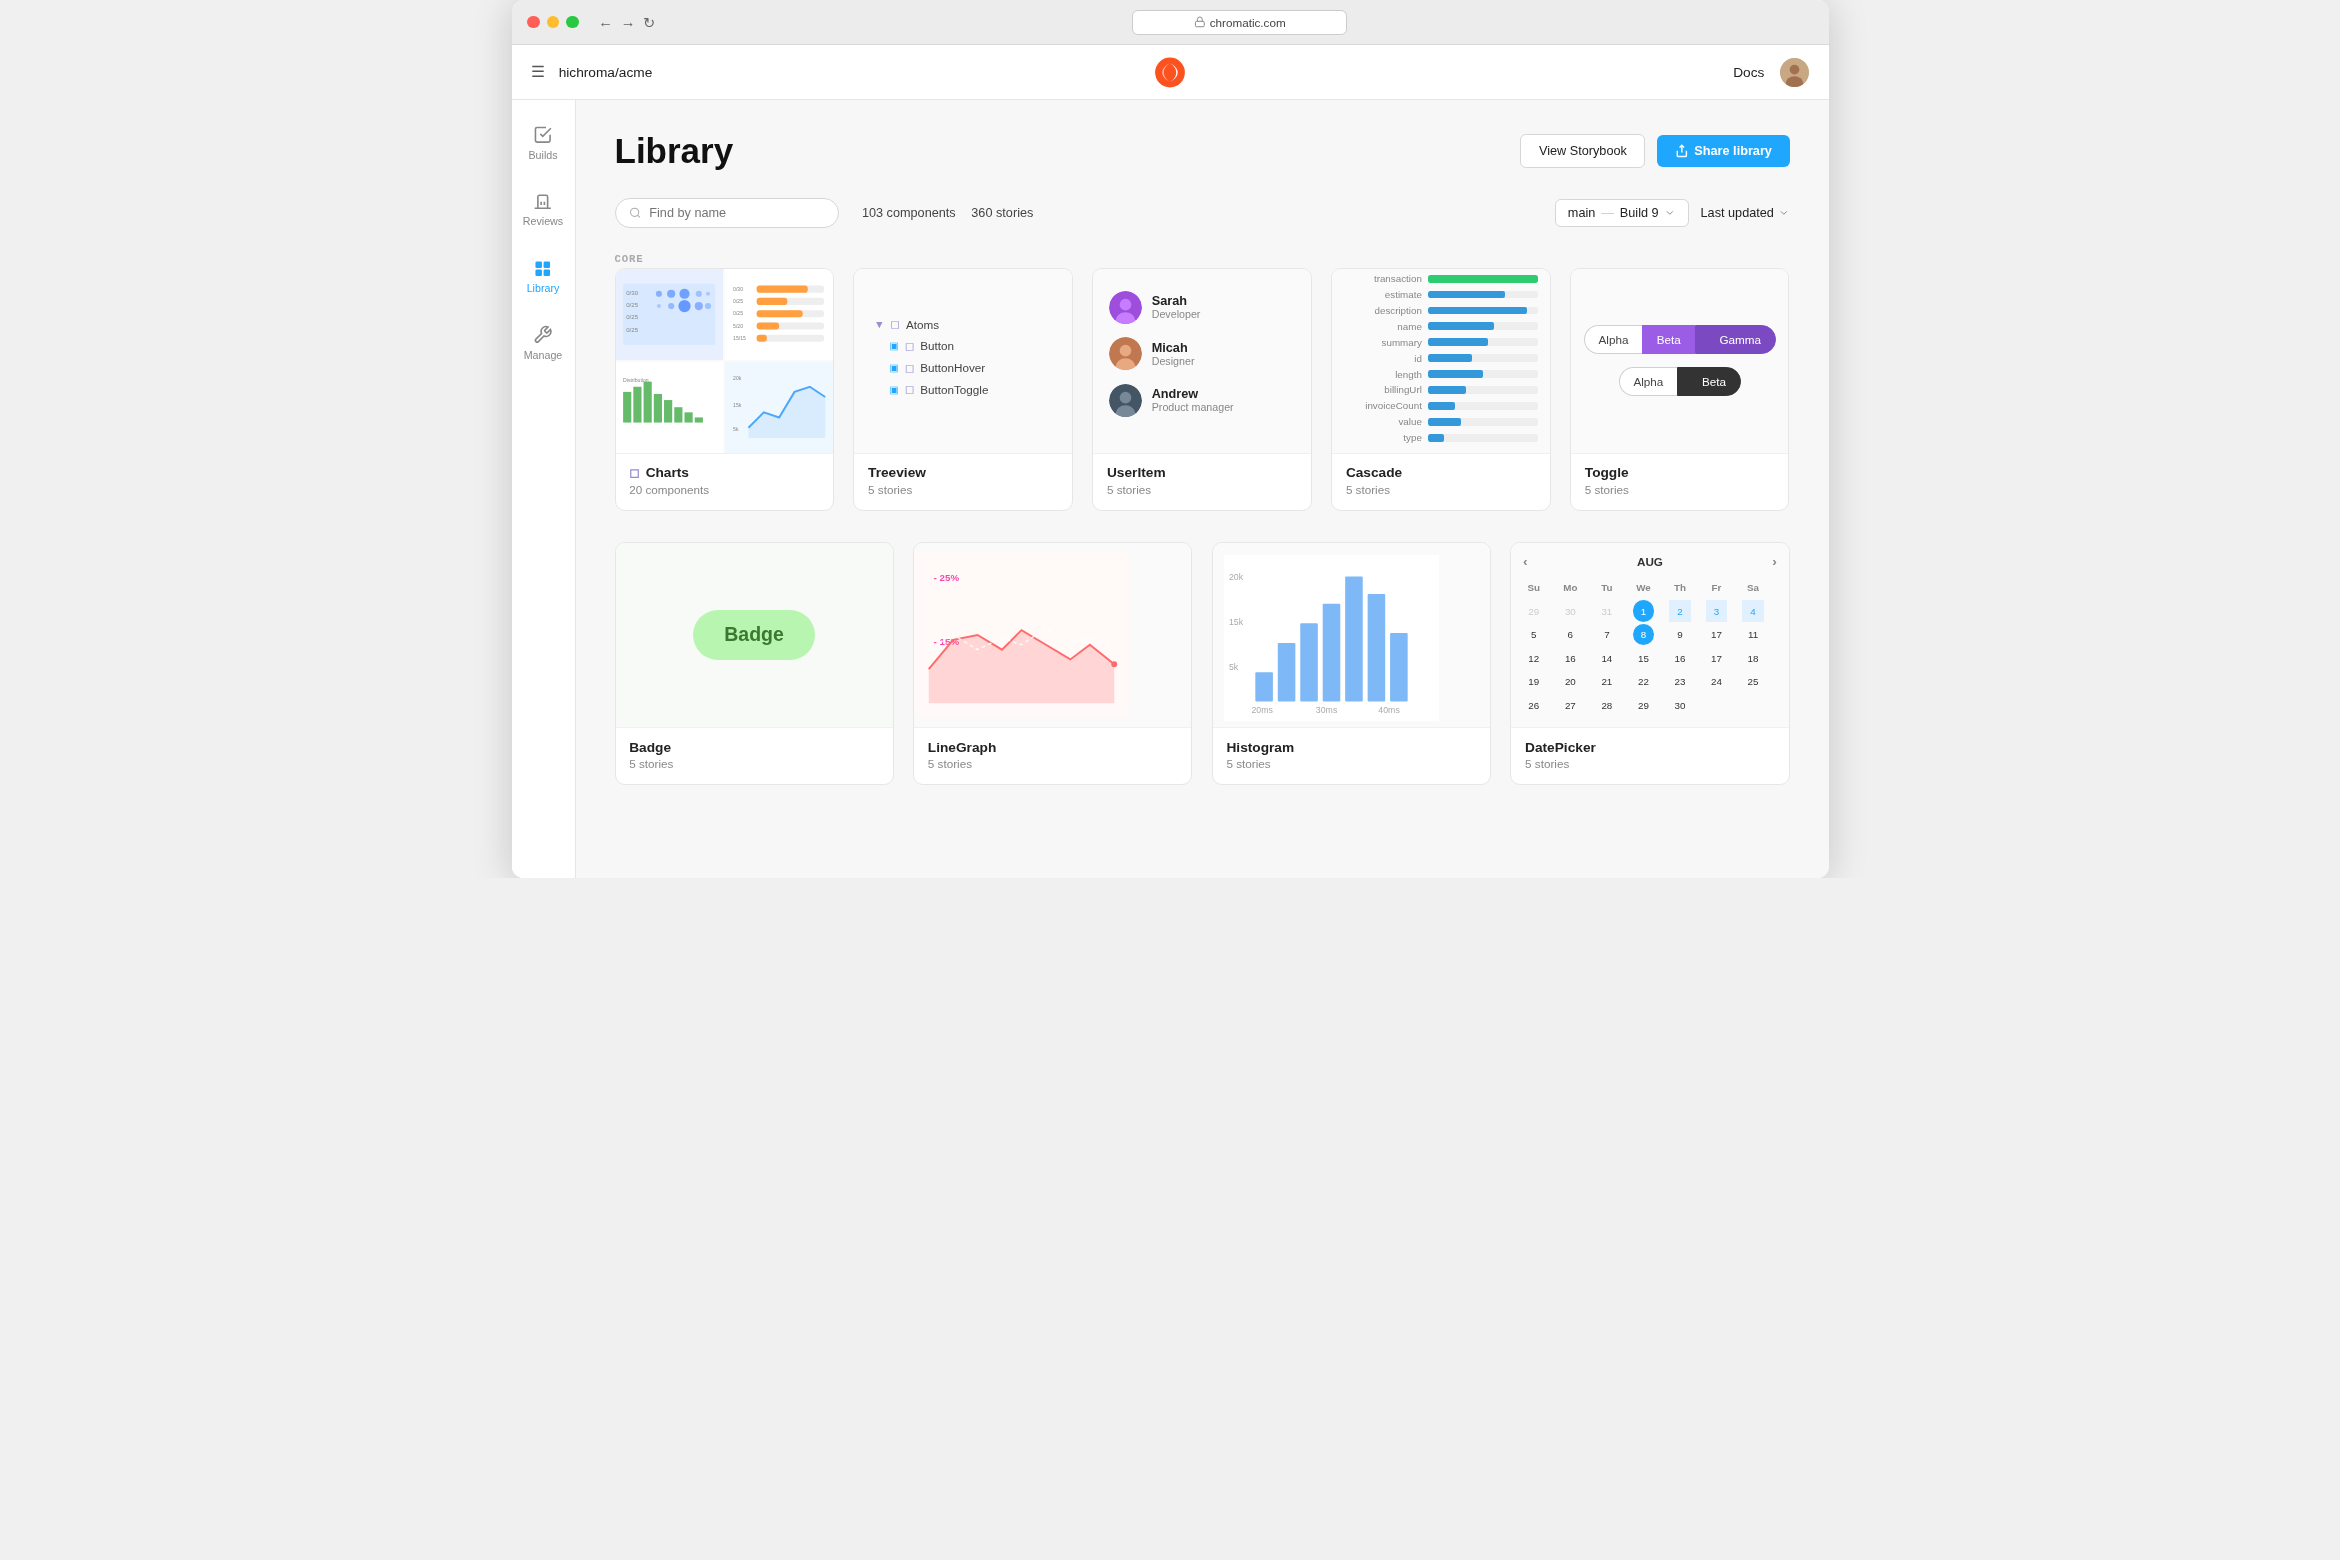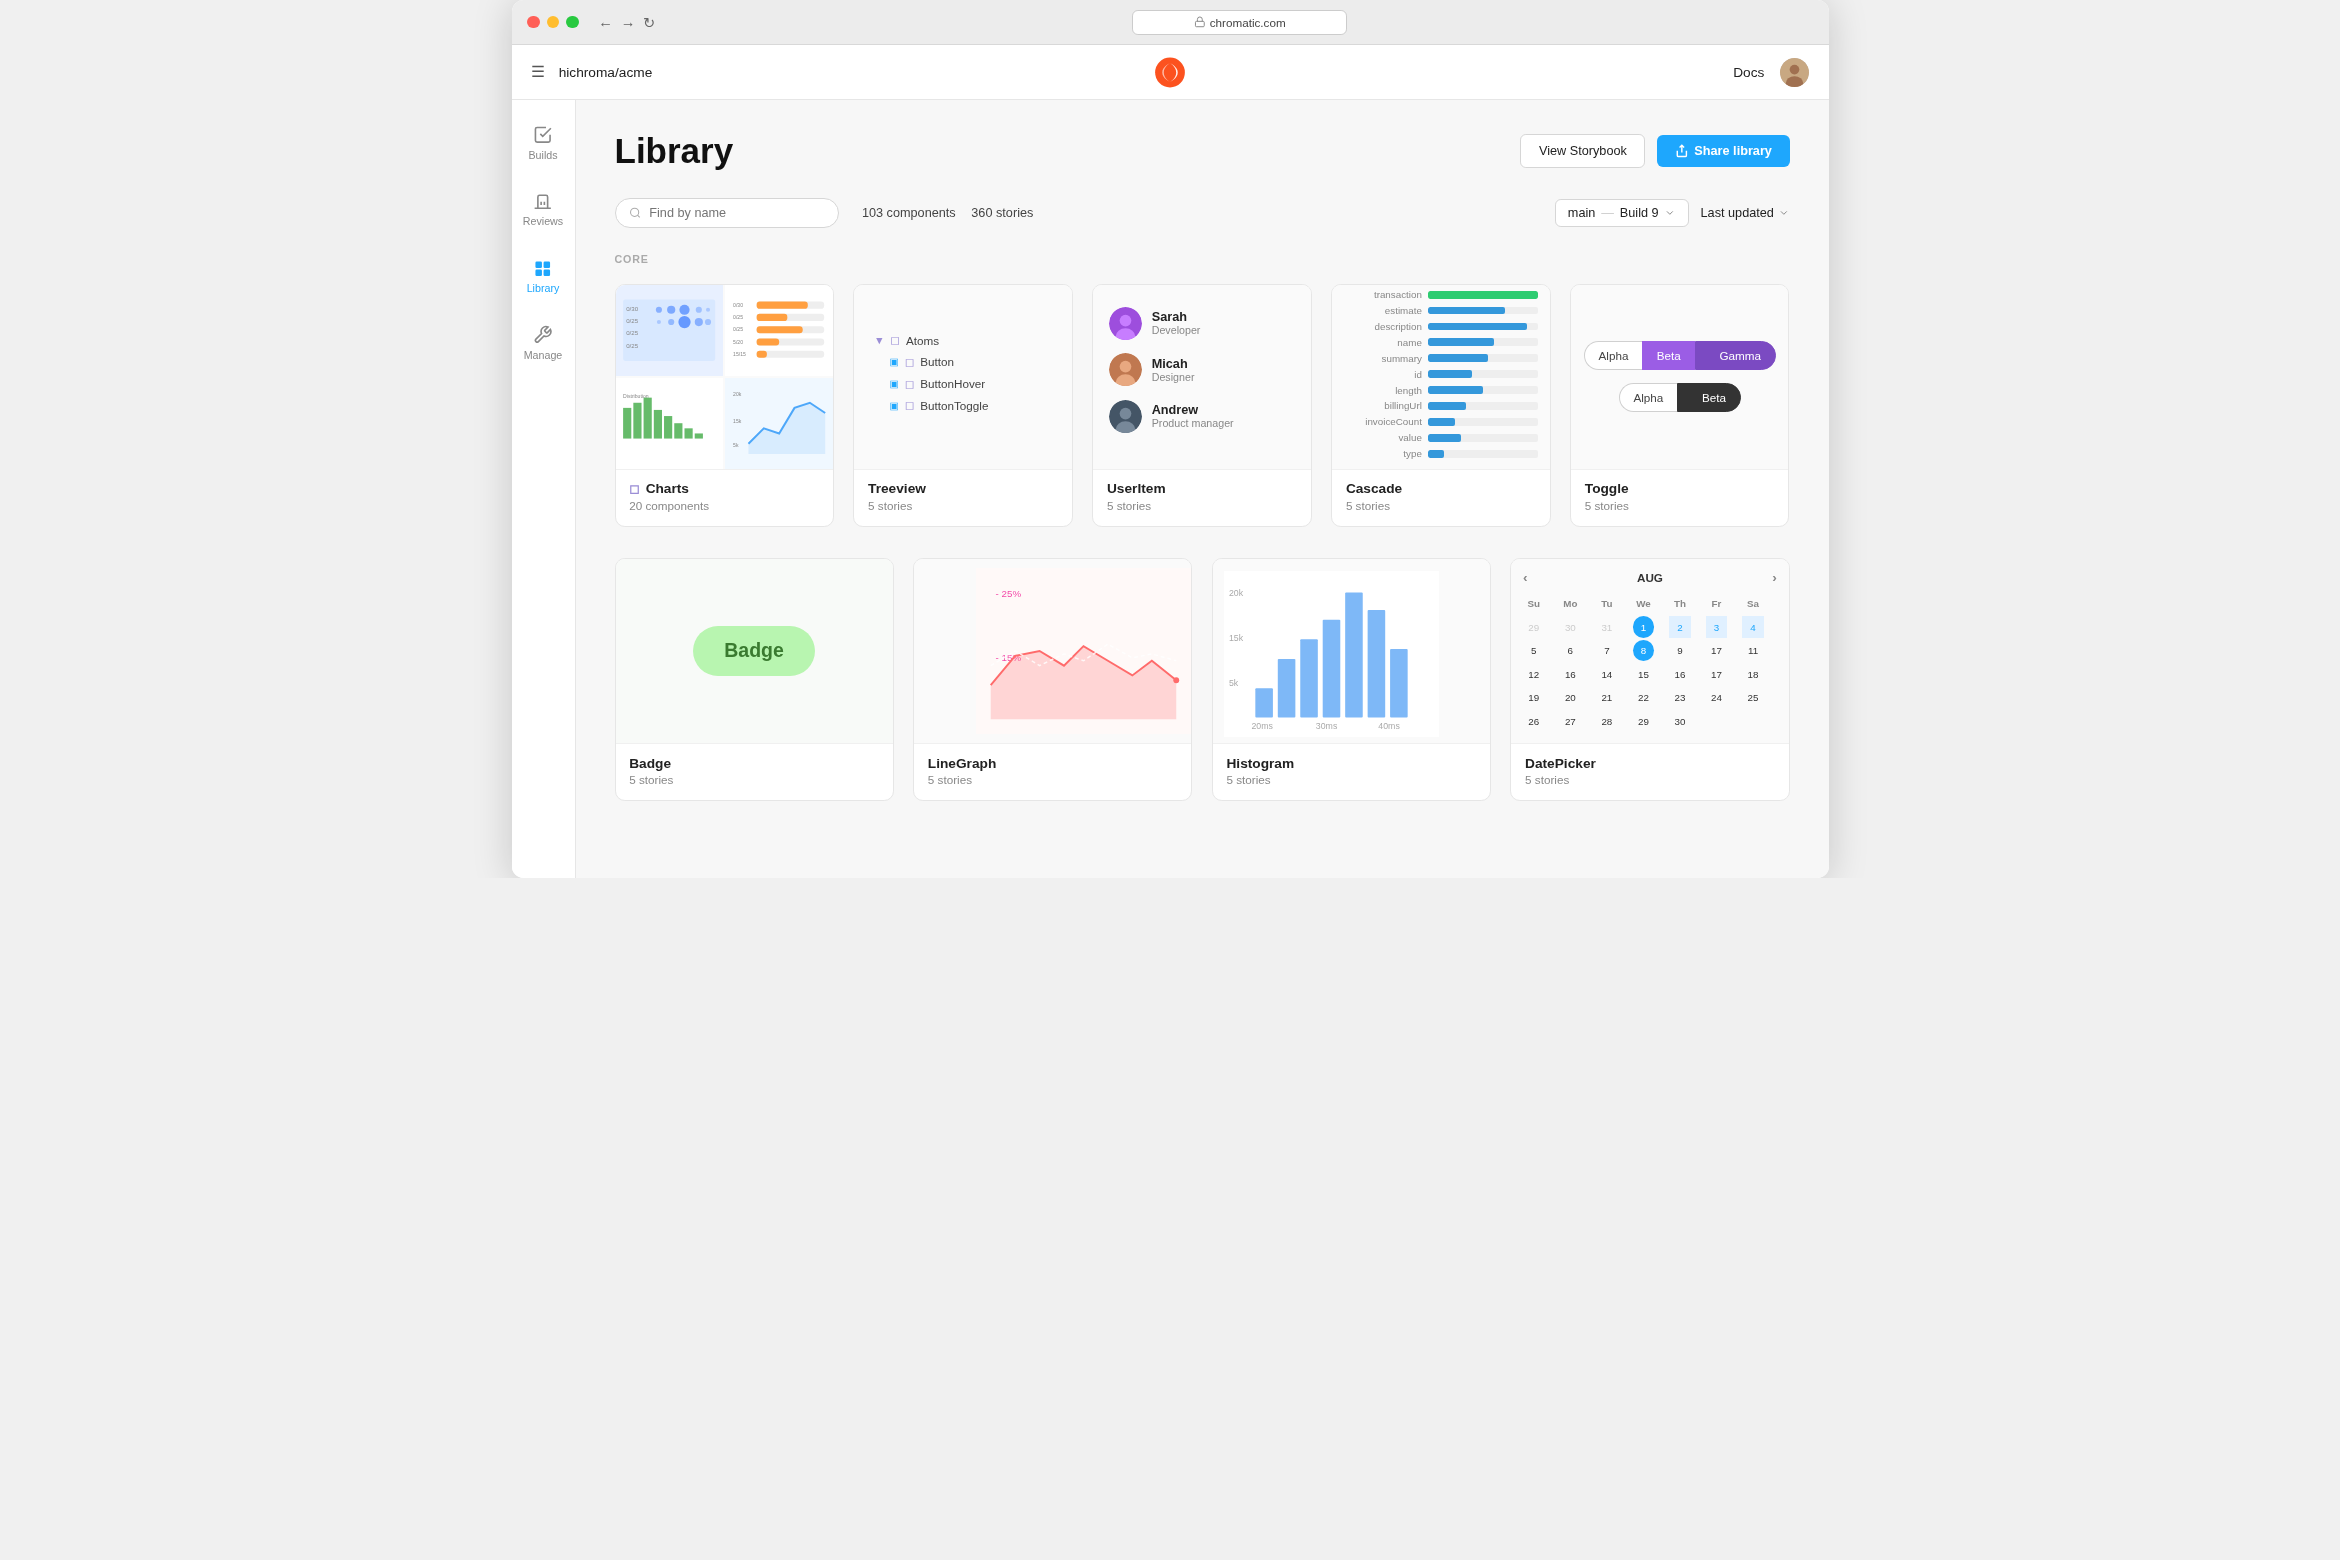--- a/index.html
+++ b/index.html
@@ -173,21 +173,22 @@
       cursor: pointer;
     }
 
     
     .section-label {
       font-size: 10.7px;
       font-weight: 600;
       color: #aaa;
       letter-spacing: 0.08em;
       text-transform: uppercase;
-      margin-bottom: 19px;
+      margin-bottom: 3px;
+      font-family: Liberation Mono, monospace;
     }
 
     
     .component-grid {
       display: grid;
       grid-template-columns: repeat(5, 1fr);
       gap: 19.5px;
       margin-bottom: 31px;
     }
 
@@ -320,21 +321,22 @@
       padding: 13.7px 31px;
       border-radius: 29px;
     }
 
     
     .linegraph-preview {
       width: 100%;
       height: 100%;
       display: flex;
       align-items: center;
-      justify-content: flex-end;
+      justify-content: flex-start;
+      font-weight: bold;
     }
 
     
     .histogram-preview {
       padding: 11.7px;
       width: 100%;
       height: 100%;
     }
 
     

